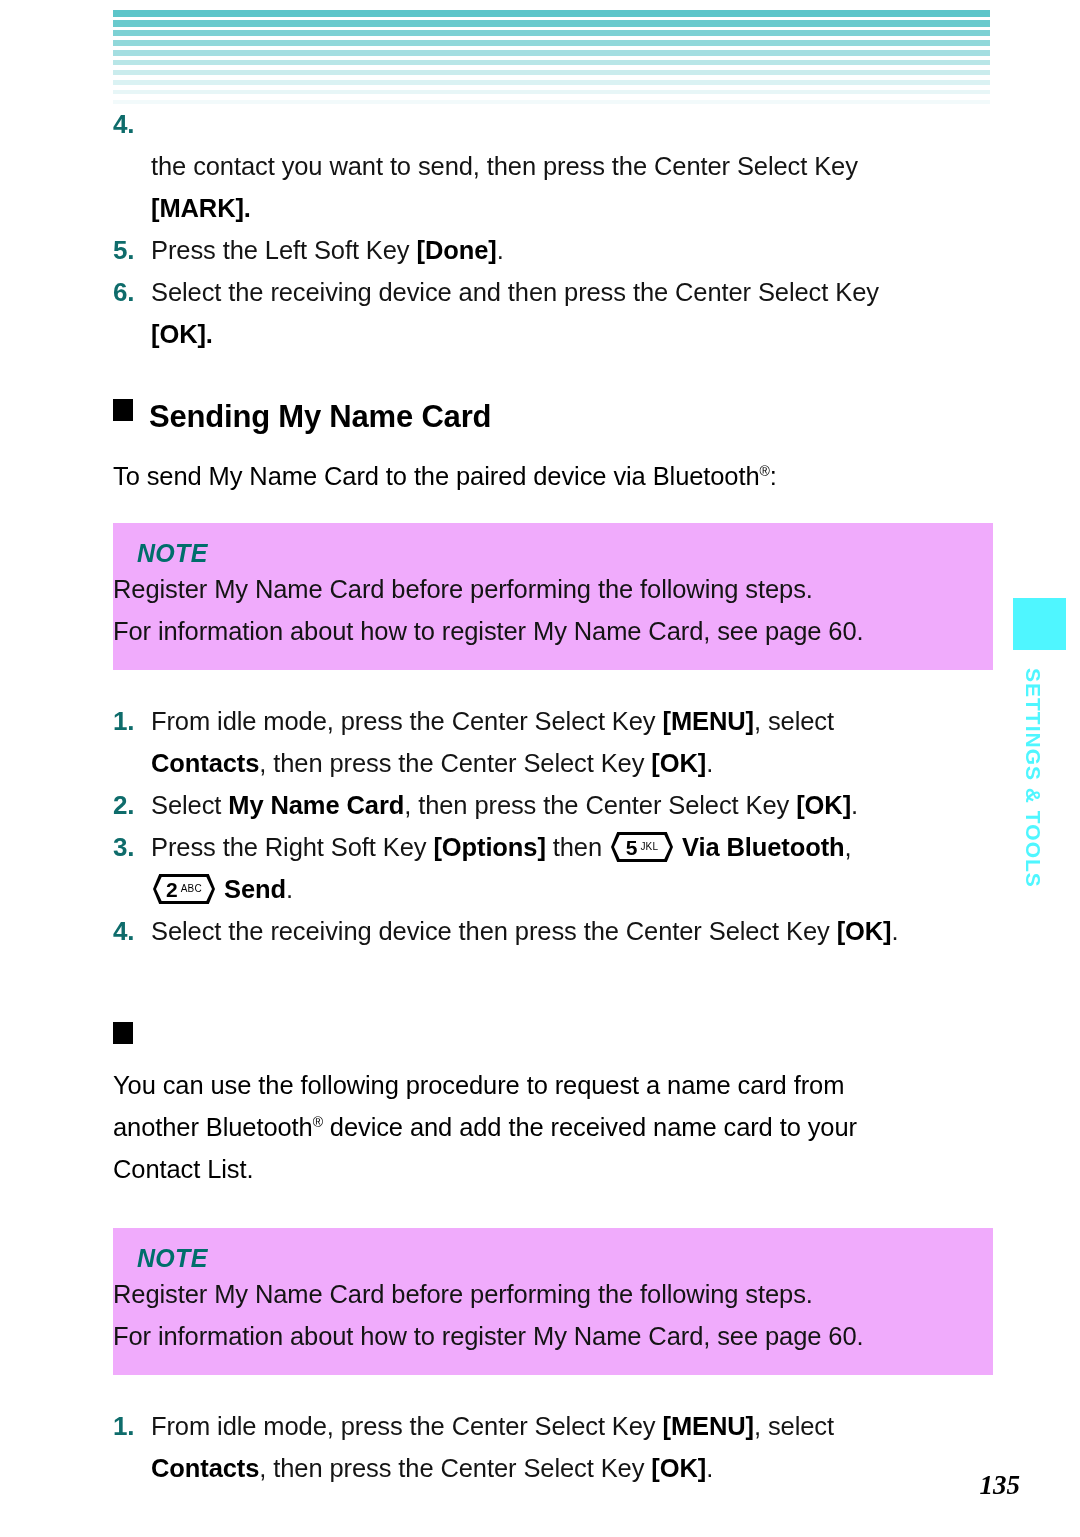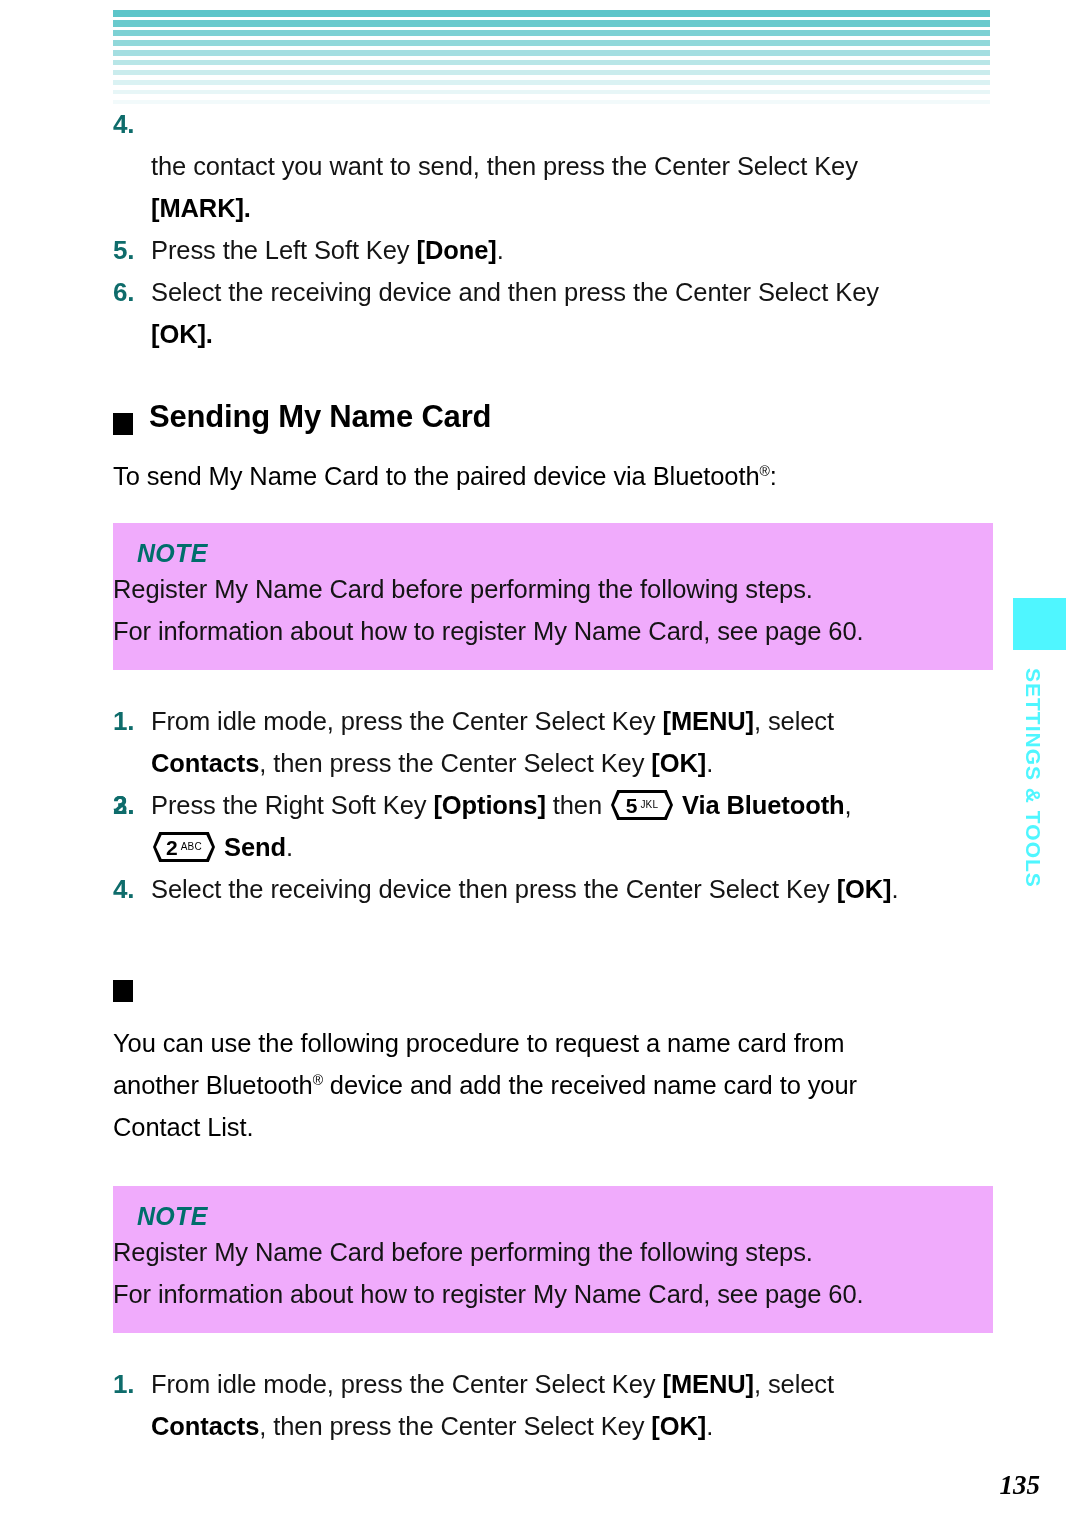--- a/index.html
+++ b/index.html
@@ -58,21 +58,21 @@
     font-weight: bold;
     color: #0E6C6B;
     font-size: 26px;
   }
 
   .step b, .bold { font-weight: bold; color: #000; }
 
   
   .section-heading {
     display: flex;
-    align-items: flex-end;
+    align-items: flex-start;
     font-size: 31px;
     font-weight: bold;
     color: #000;
     letter-spacing: -0.2px;
   }
   .section-heading .sq {
     width: 20px;
     height: 22px;
     background: #000;
     margin-right: 16px;
@@ -174,21 +174,21 @@
     letter-spacing: 1px;
     color: #4FF6FF;
     white-space: nowrap;
     text-align: left;
     margin-left: 8px;
   }
 
   
   #page-number {
     position: absolute;
-    right: 40px;
+    right: 60px;
     bottom: 36px;
     font-family: "Liberation Serif", serif;
     font-style: italic;
     font-weight: bold;
     font-size: 27px;
     color: #000;
   }
   .sp-20 { height: 20px; }
   .sp-26 { height: 26px; }
   .sp-30 { height: 30px; }
@@ -256,20 +256,21 @@
 
   <div class="sp-30"></div>
 
   <ol class="steps">
     <li class="step">
       <span class="num"><span>1.</span></span>
       <span><span>From idle mode, press the Center Select Key </span><b>[MENU]</b><span>, select</span><br><b>Contacts</b><span>, then press the Center Select Key </span><b>[OK]</b><span>.</span></span>
     </li>
     <li class="step">
       <span class="num"><span>2.</span></span>
+      <span><span>Select </span><b>My Name Card</b><span>, then press the Center Select Key </span><b>[OK]</b><span>.</span></span>
     </li>
     <li class="step">
       <span class="num"><span>3.</span></span>
       <span><span>Press the Right Soft Key </span><b>[Options]</b><span> then </span><span class="keycap"><span class="hex"></span><span class="hex-in"></span><span class="kc-label">
               <span class="kc-digit">5</span>
               <span class="kc-letters">JKL</span>
             </span></span> <b>Via Bluetooth</b><span>,</span><br><span class="keycap"><span class="hex"></span><span class="hex-in"></span><span class="kc-label">
               <span class="kc-digit">2</span>
               <span class="kc-letters">ABC</span>
             </span></span> <b>Send</b><span>.</span></span>

